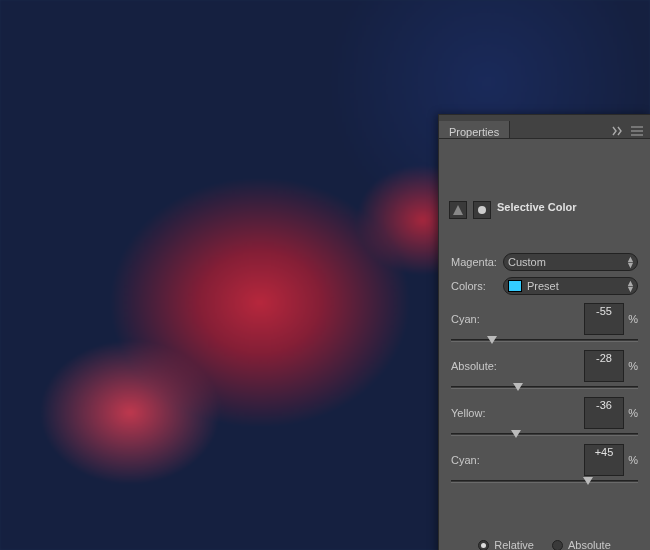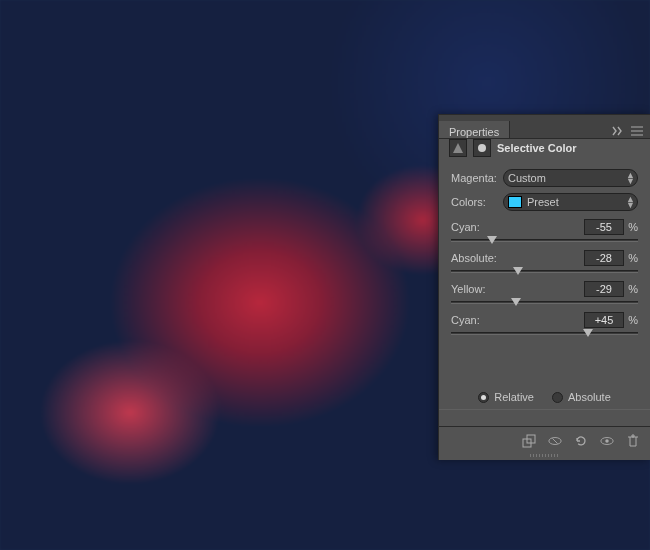--- a/index.html
+++ b/index.html
@@ -49,23 +49,23 @@
 .tab-bar-icons {
   margin-left: auto;
   display: flex;
   align-items: center;
   gap: 6px;
   padding-right: 6px;
 }
 .icon-btn { width: 14px; height: 14px; display: inline-flex; align-items: center; justify-content: center; color: #b0b0b0; cursor: pointer; }
 .adj-header {
   display: flex;
-  align-items: center;
   gap: 6px;
-  padding: 0 10px;
+  padding: 22px 10px;
+  margin-top: 40px;
 }
 .adj-icon {
   width: 18px; height: 18px;
   background: #3a3a3a;
   border: 1px solid #222;
   display: flex; align-items: center; justify-content: center;
 }
 .adj-title { font-weight: bold; color: #e0e0e0; }
 .body { padding: 6px 12px 10px; }
 .row { display: flex; align-items: center; margin: 6px 0; gap: 6px; }
@@ -87,21 +87,21 @@
   position: absolute; right: 3px; top: 2px;
   width: 8px; height: 12px;
   color: #aaa;
   font-size: 9px;
   line-height: 6px;
 }
 .slider-group { margin: 8px 0 2px; }
 .slider-head { display: flex; align-items: center; justify-content: space-between; margin-bottom: 3px; }
 .slider-head .lbl { color: #c8c8c8; flex: 1; }
 .slider-head .val {
-  width: 40px; height: 16px;
+  width: 40px; height: 32px;
   background: #3d3d3d;
   border: 1px solid #222;
   text-align: center;
   line-height: 14px;
   font-size: 11px;
   color: #e0e0e0;
 }
 .slider-head .unit { width: 14px; text-align: right; color: #c8c8c8; }
 .track {
   height: 3px;
@@ -213,21 +213,21 @@
         <span class="unit">%</span>
       </div>
       <div class="track">
           <div class="thumb" style="left:36%"></div>
         </div>
     </div>
 
     <div class="slider-group">
       <div class="slider-head">
         <span class="lbl">Yellow:</span>
-        <span class="val">-29</span>
+        <span class="val">-36</span>
         <span class="unit">%</span>
       </div>
       <div class="track">
           <div class="thumb" style="left:35%"></div>
         </div>
     </div>
 
     <div class="slider-group">
       <div class="slider-head">
         <span class="lbl">Cyan:</span>

